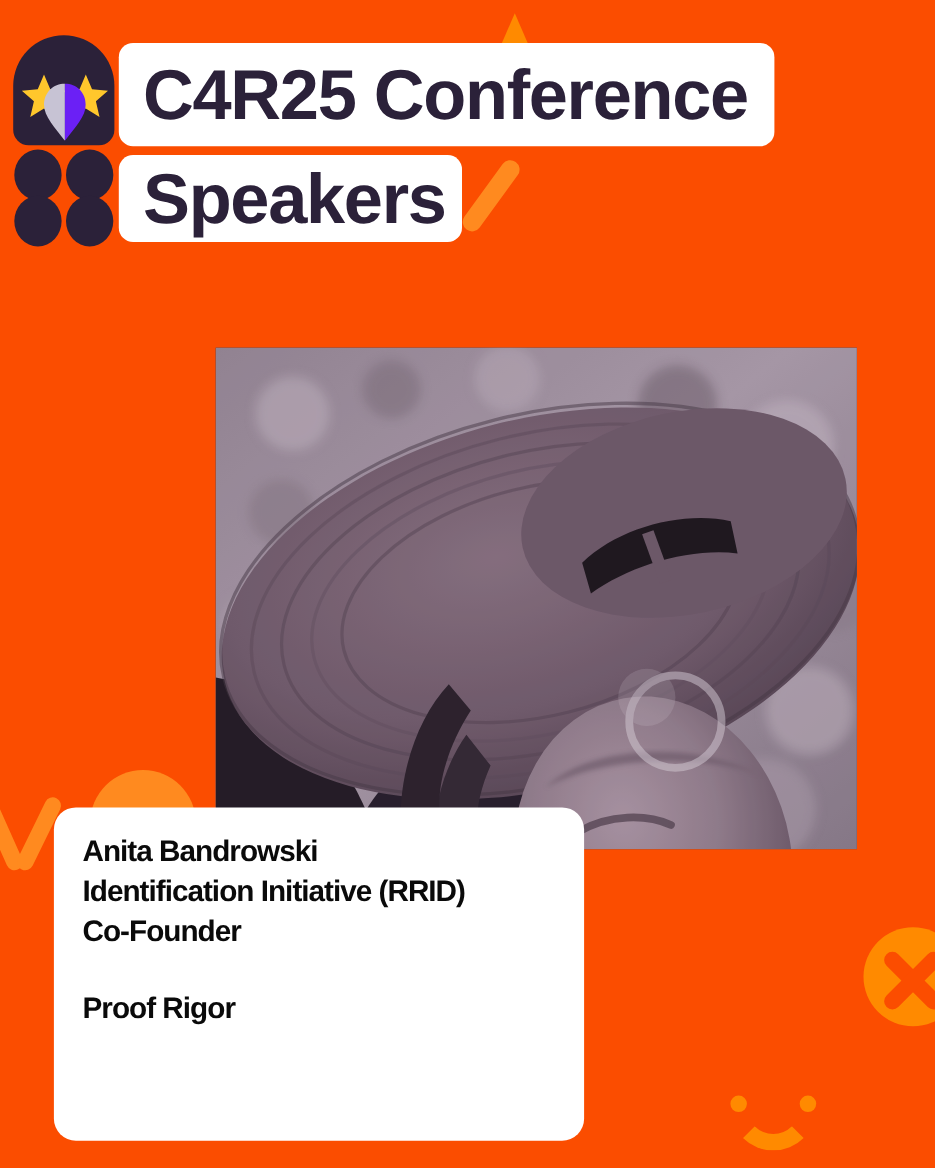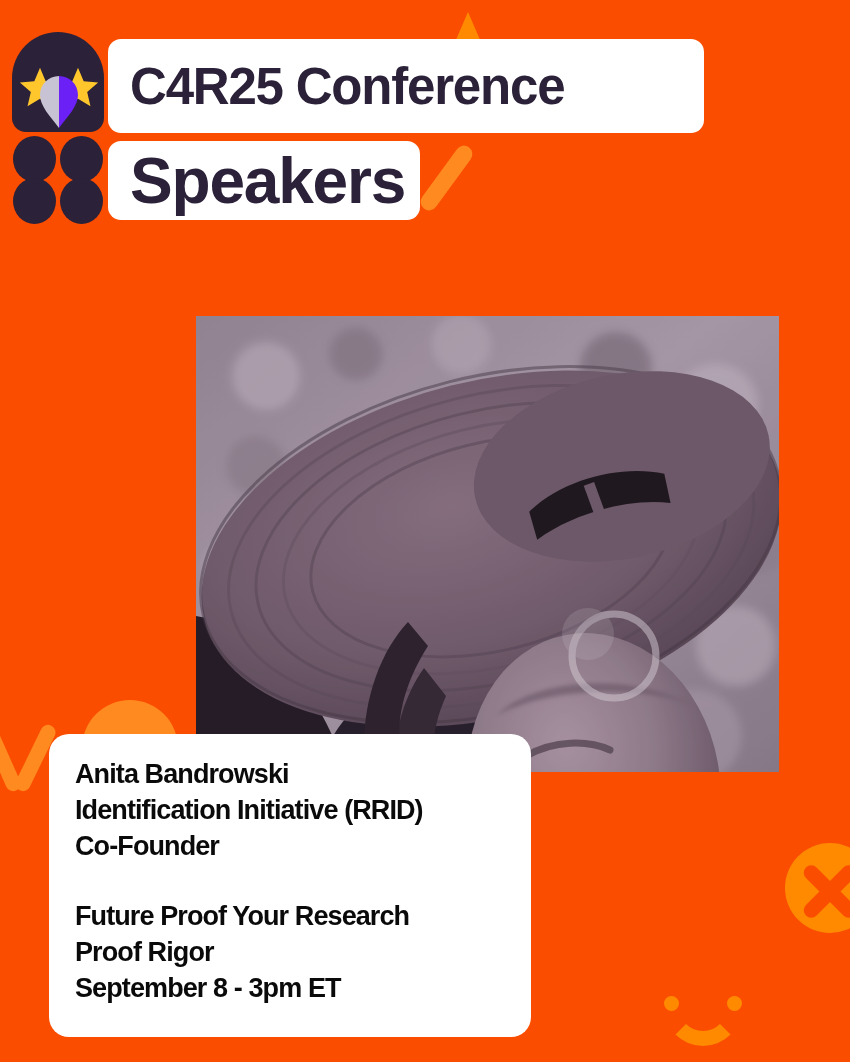--- a/index.html
+++ b/index.html
@@ -120,21 +120,21 @@
     border-radius:13px;
     display:flex; align-items:center;
     padding:0 22px;
     color:#2B2139;
     font-weight:bold;
     letter-spacing:-1.2px;
   }
   #card-conference {
     left:108px; top:39px;
     width:596px; height:94px;
-    font-size:51px;
+    font-size:64px;
   }
   #card-speakers {
     left:108px; top:141px;
     width:312px; height:79px;
     font-size:64px;
   }
 
   
   #photo {
     position:absolute;
@@ -317,18 +317,16 @@
       <rect width="583" height="456" fill="#4a3450" opacity="0.16"></rect>
       <rect width="583" height="456" fill="#d8cdd8" opacity="0.06"></rect>
     </svg>
   </div>
 
   <div id="speaker-card">
     <div class="line">Anita Bandrowski</div>
     <div class="line">Identification Initiative (RRID)</div>
     <div class="line">Co-Founder</div>
     <div class="gap"></div>
-    <div class="line">Future Proof Your Research</div>
     <div class="line">Proof Rigor</div>
-    <div class="line">September 8 - 3pm ET</div>
   </div>
 
 </div>
 
 </body></html>

